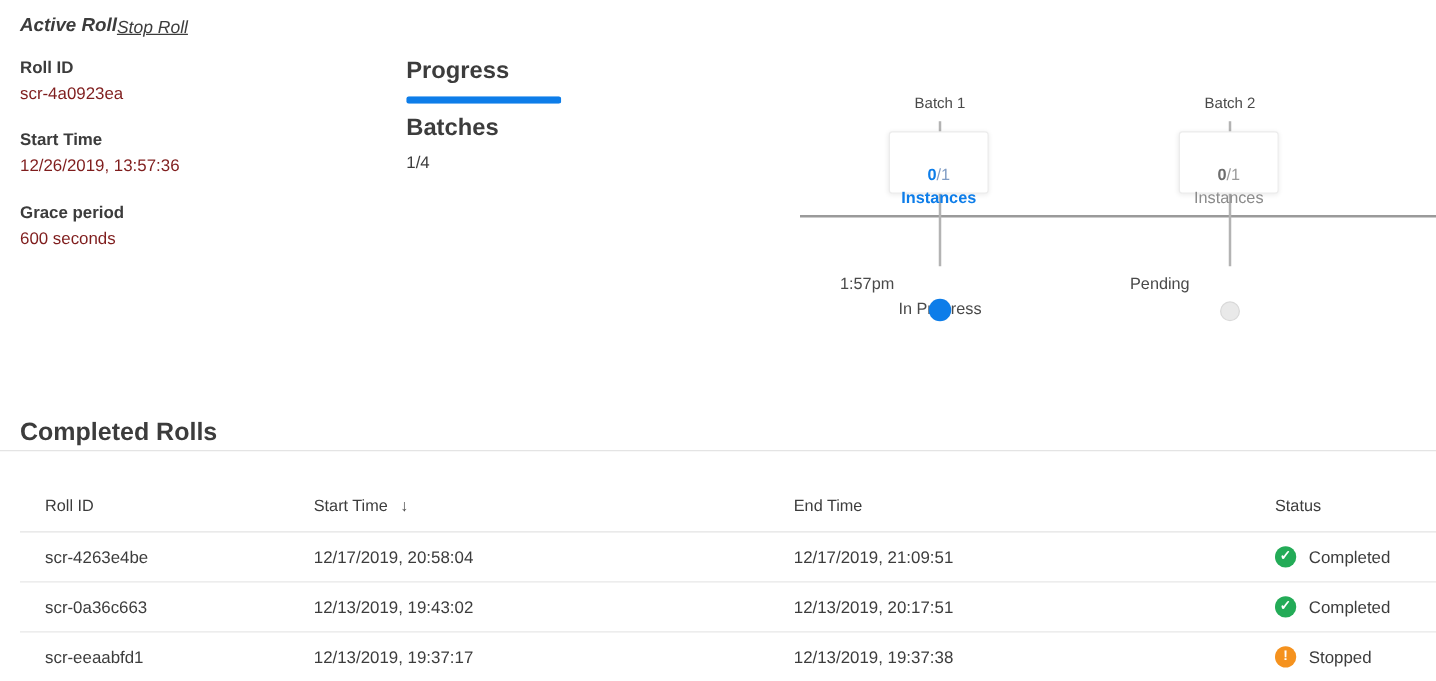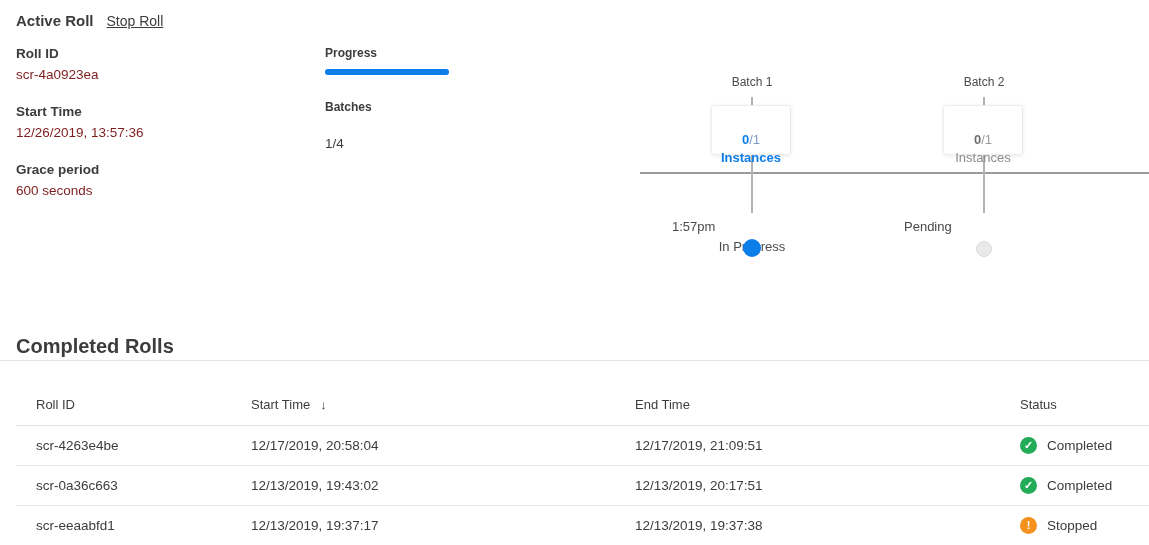--- a/index.html
+++ b/index.html
@@ -2,35 +2,35 @@
 <html><head>
 <meta charset="utf-8">
 <style>
   * { margin:0; padding:0; box-sizing:border-box; }
   html,body { width:1149px; height:545px; background:#fff; overflow:hidden;
     font-family:"Liberation Sans", sans-serif; color:#3c3c3c; }
 
   .page { position:relative; width:1149px; height:545px; background:#fff; }
 
   
-  .section-header { position:absolute; left:16px; top:12px; display:flex; align-items:center; gap:13px; }
+  .section-header { position:absolute; left:16px; top:12px; display:flex; align-items:center; gap:0;font-style:italic; }
   .section-title { font-size:15px; font-weight:700; color:#3c3c3c; }
   .stop-link { font-size:14px; color:#3c3c3c; text-decoration:underline; cursor:pointer; }
 
   .details-col { position:absolute; left:16px; top:46px; }
   .field { margin-bottom:22px; }
   .field-label { font-size:13.5px; font-weight:700; color:#3c3c3c; margin-bottom:6px; }
   .field-value { font-size:13.5px; color:#7f1d1d; }
 
   .progress-col { position:absolute; left:325px; top:46px; width:150px; }
-  .progress-label, .batches-label { font-size:12px; font-weight:700; color:#3c3c3c; }
+  .progress-label, .batches-label { font-size:19px; font-weight:700; color:#3c3c3c; }
   .progress-bar-track { margin-top:9px; width:124px; height:6px; border-radius:2px; overflow:hidden; }
   .progress-bar-fill { height:100%; background:#0d7de9; border-radius:2px; }
-  .batches-label { margin-top:25px; }
-  .batches-value { margin-top:22px; font-size:13.5px; }
+  .batches-label { margin-top:9px; }
+  .batches-value { margin-top:8px; font-size:13.5px; }
 
   
   .timeline-line { position:absolute; left:640px; right:0; top:172px; height:2px; background:#9a9a9a; }
   .batch { position:absolute; top:75px; width:120px; height:190px; }
   .batch-1 { left:692px; } .batch-2 { left:924px; }
   .batch-name { position:absolute; top:0; left:0; right:0; text-align:center; font-size:12px; color:#4a4a4a; }
   .batch-vline { position:absolute; left:59px; top:22px; width:2px; height:116px; background:#b3b3b3; z-index:1; }
   .batch-box { position:absolute; left:19px; top:30px; width:80px; height:50px; background:#fff;
     border:1px solid #ececec; border-radius:3px; box-shadow:0 1px 4px rgba(0,0,0,0.08); z-index:2;
     display:flex; flex-direction:column; align-items:center; justify-content:center; gap:3px; }

